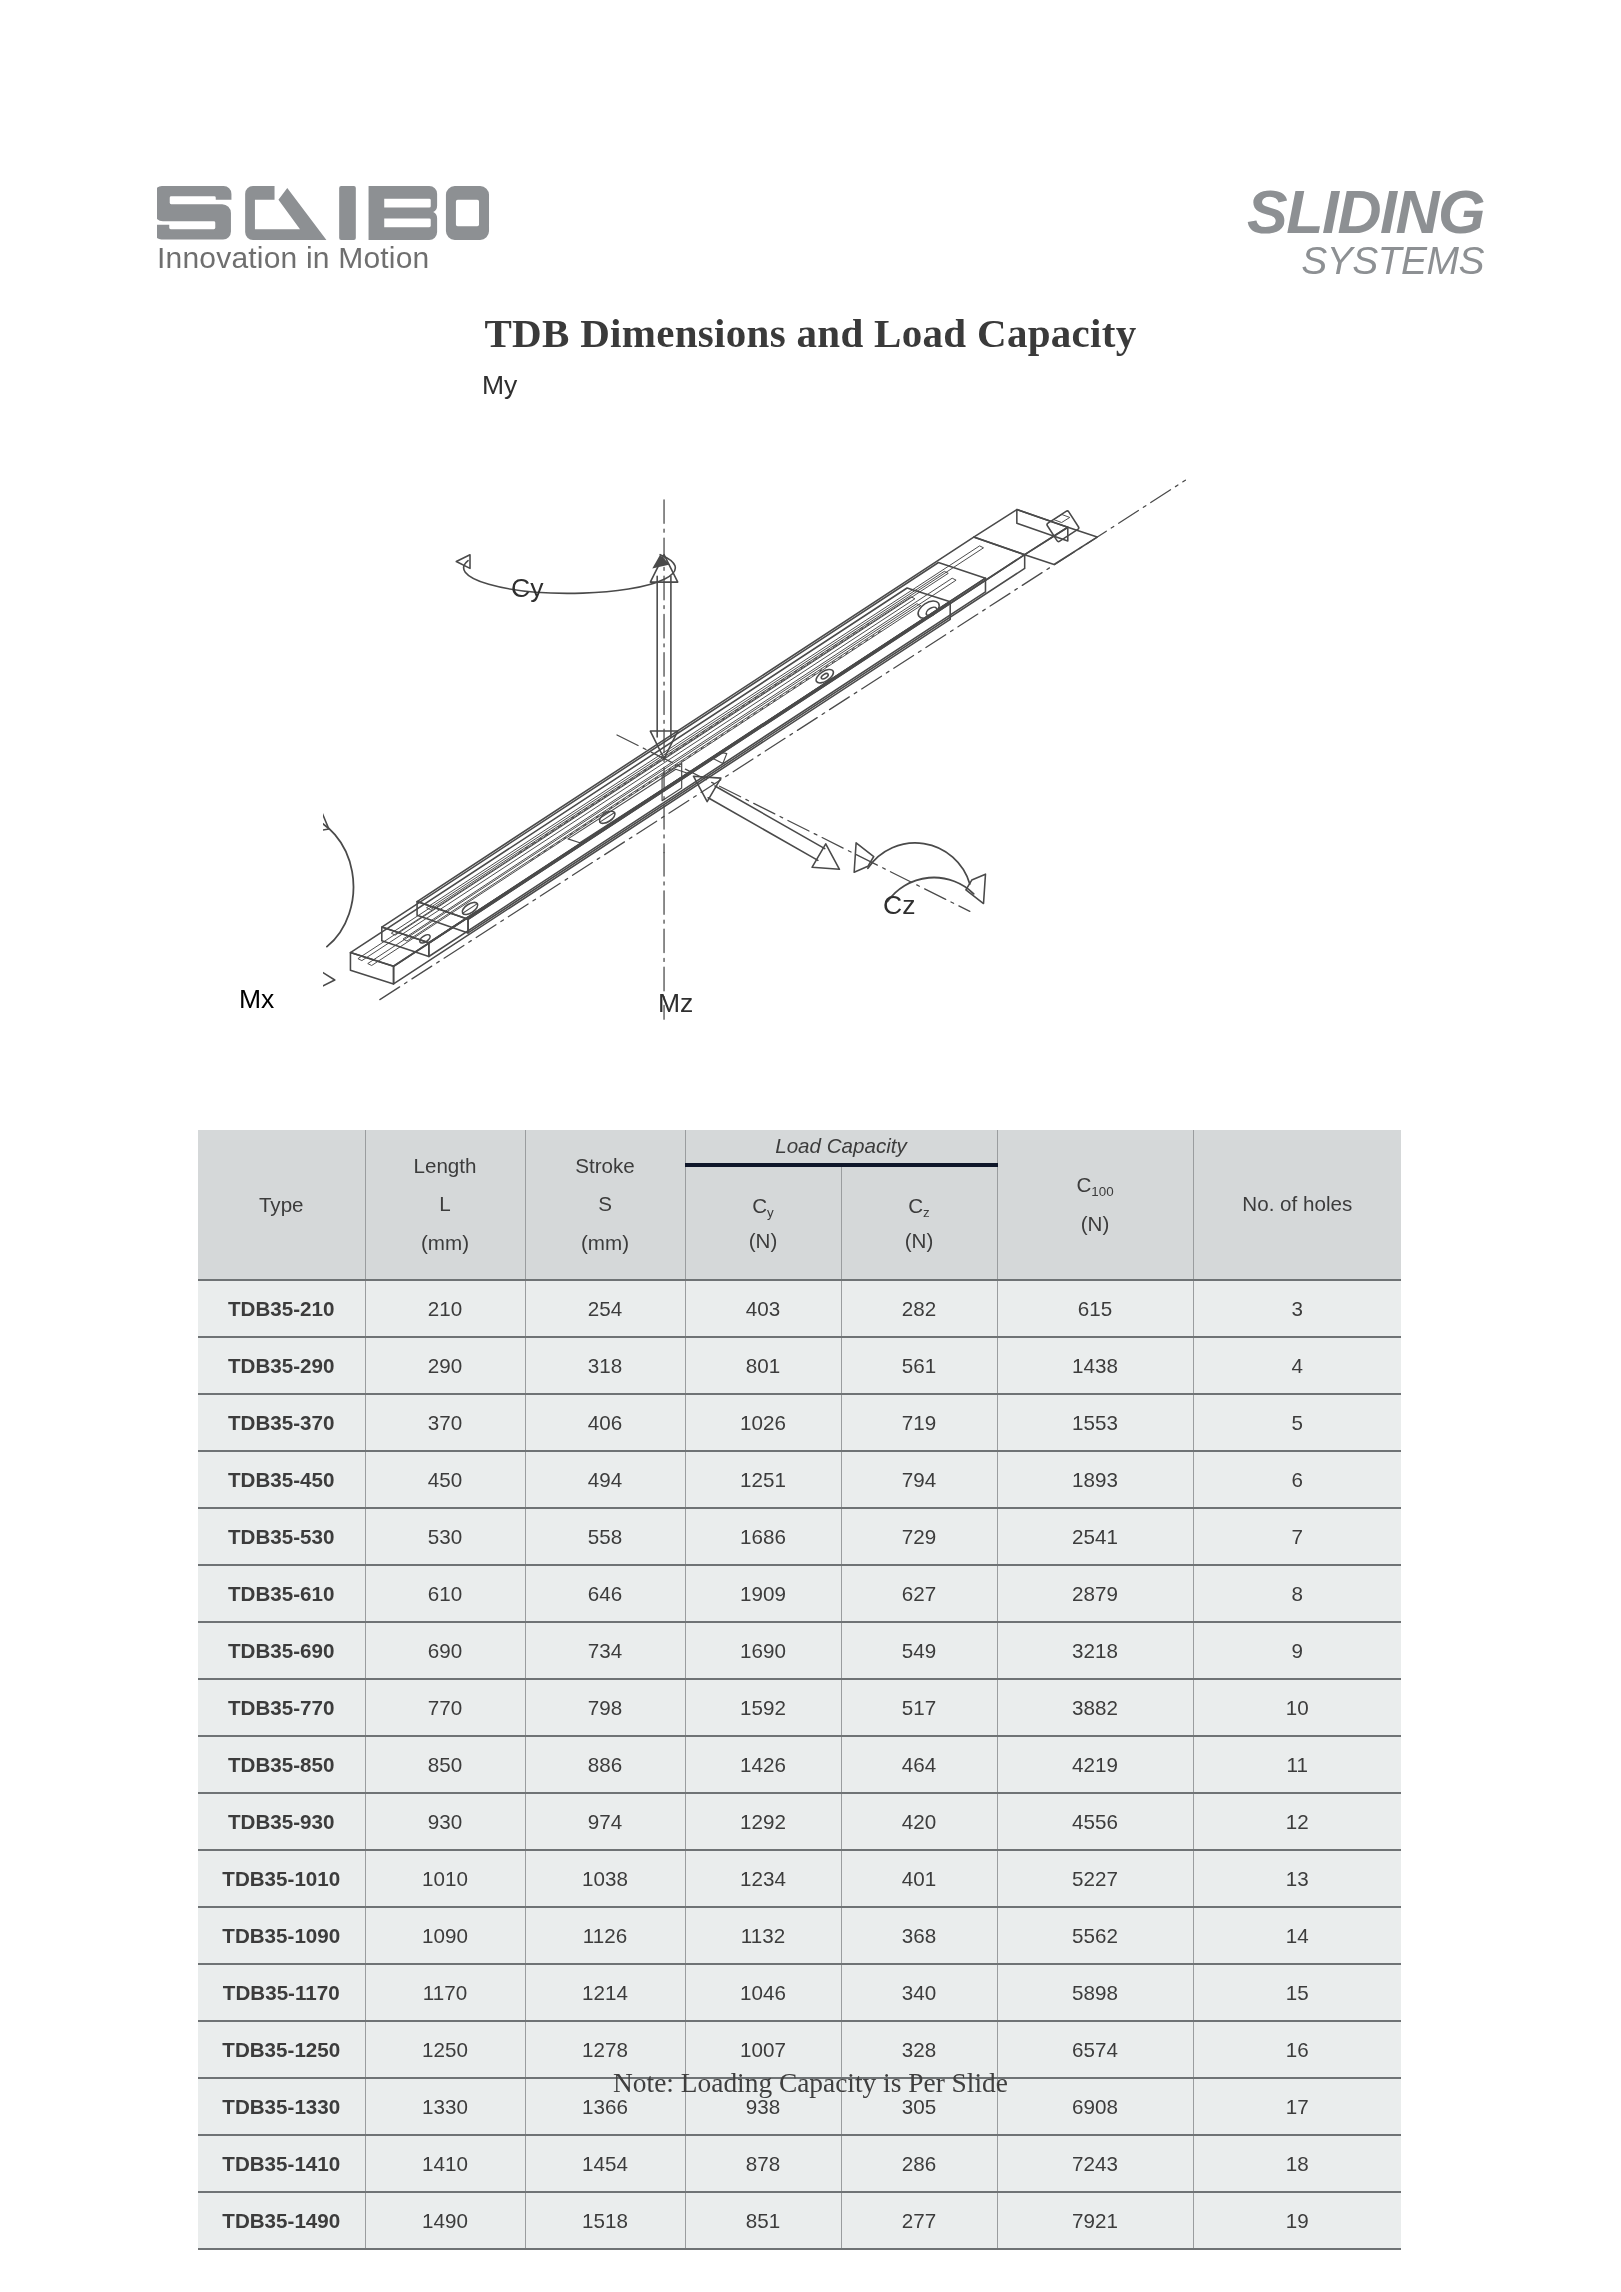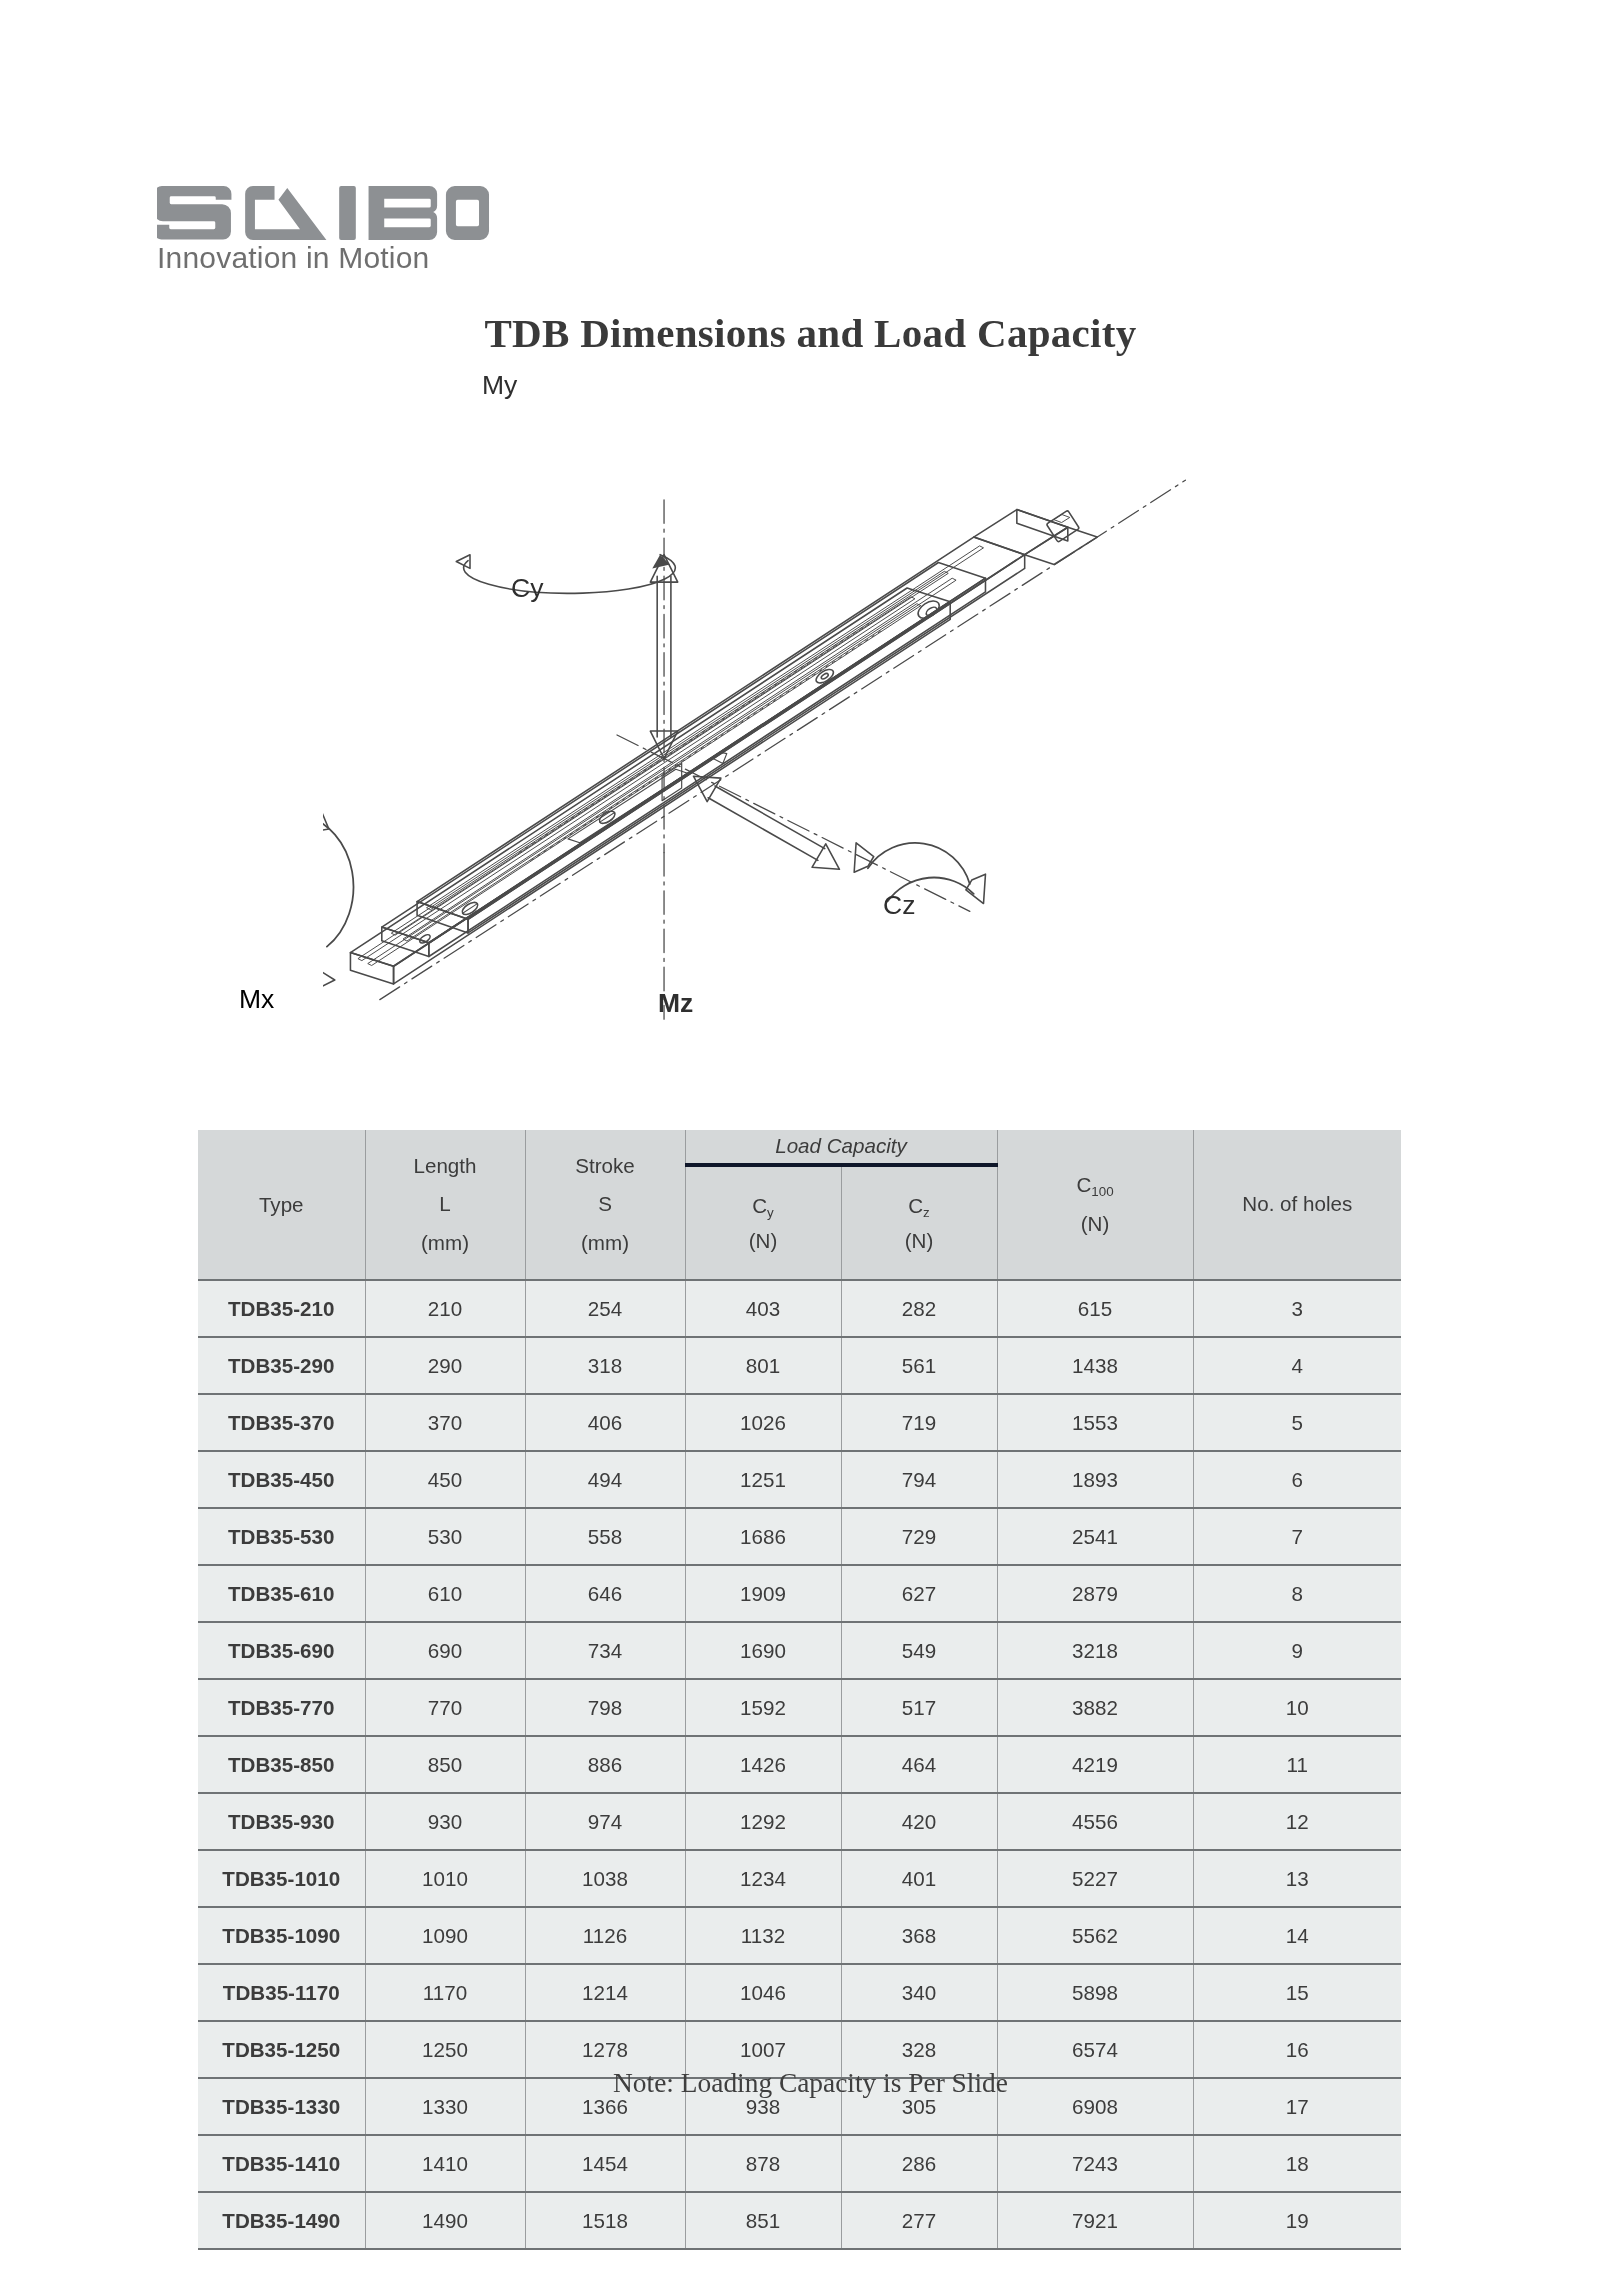--- a/index.html
+++ b/index.html
@@ -176,20 +176,24 @@
         <rect x="186" y="4" width="17" height="55" rx="2"></rect>
 
         <path d="M216 4 h62 a8 8 0 0 1 8 8 v12 a7 7 0 0 1 -4 6.4 a7 7 0 0 1 4 6.4 v14.2 a8 8 0 0 1 -8 8 h-62 z m16 13 v9 h46 a1.5 1.5 0 0 0 1.5 -1.5 v-6 a1.5 1.5 0 0 0 -1.5 -1.5 z m0 20 v9 h46 a1.5 1.5 0 0 0 1.5 -1.5 v-6 a1.5 1.5 0 0 0 -1.5 -1.5 z"></path>
 
         <path d="M304 4 h26 a9 9 0 0 1 9 9 v37 a9 9 0 0 1 -9 9 h-26 a9 9 0 0 1 -9 -9 v-37 a9 9 0 0 1 9 -9 z m3 14 a1.8 1.8 0 0 0 -1.8 1.8 v23.4 a1.8 1.8 0 0 0 1.8 1.8 h20 a1.8 1.8 0 0 0 1.8 -1.8 v-23.4 a1.8 1.8 0 0 0 -1.8 -1.8 z"></path>
       </g>
     </svg>
     <div class="saibo-tag">Innovation in Motion</div>
   </div>
 
+  <div class="logo-sliding">
+    <div class="l1">SLIDING</div>
+    <div class="l2">SYSTEMS</div>
+  </div>
 
   <div class="page-title">TDB  Dimensions and Load Capacity</div>
 
   <div class="diagram">
     <svg width="882" height="637" viewBox="0 0 900 650">
       <g fill="none" stroke="#4a4a4a" stroke-width="1.6" stroke-linejoin="round" stroke-linecap="round">
 
         <path d="M28 572 L596 200 L640 214 L72 586 Z"></path>
         <path d="M28 572 L28 590 L72 604 L72 586 Z"></path>
         <path d="M72 586 L640 214 L640 232 L72 604 Z"></path>
@@ -263,21 +267,21 @@
         <path d="M-10 600 l16 10 l-24 12 l0 -26 z" transform="translate(6,-10)"></path>
       </g>
 
       <text class="dlabel" x="166" y="-6"></text>
       <text class="dlabel" x="166" y="8"></text>
     </svg>
 
     <div style="position:absolute; left:159px; top:-21.6px; font-size:26.5px; color:#2f2f2f;">My</div>
     <div style="position:absolute; left:188px; top:181px; font-size:26.5px; color:#2f2f2f;">Cy</div>
     <div style="position:absolute; left:560px; top:498px; font-size:26.5px; color:#2f2f2f;">Cz</div>
-    <div style="position:absolute; left:335px; top:596px; font-size:26.5px; font-weight:bold; color:#2f2f2f;">Mz</div>
+    <div style="position:absolute; left:335px; top:596px; font-size:26.5px; font-weight:normal; color:#2f2f2f;">Mz</div>
     <div style="position:absolute; left:-84px; top:592px; font-size:26.5px; color:#000000;">Mx</div>
   </div>
 
   <div class="table-wrap">
     <table class="spec">
       <colgroup>
         <col style="width:167px">
         <col style="width:160px">
         <col style="width:160px">
         <col style="width:156px">

